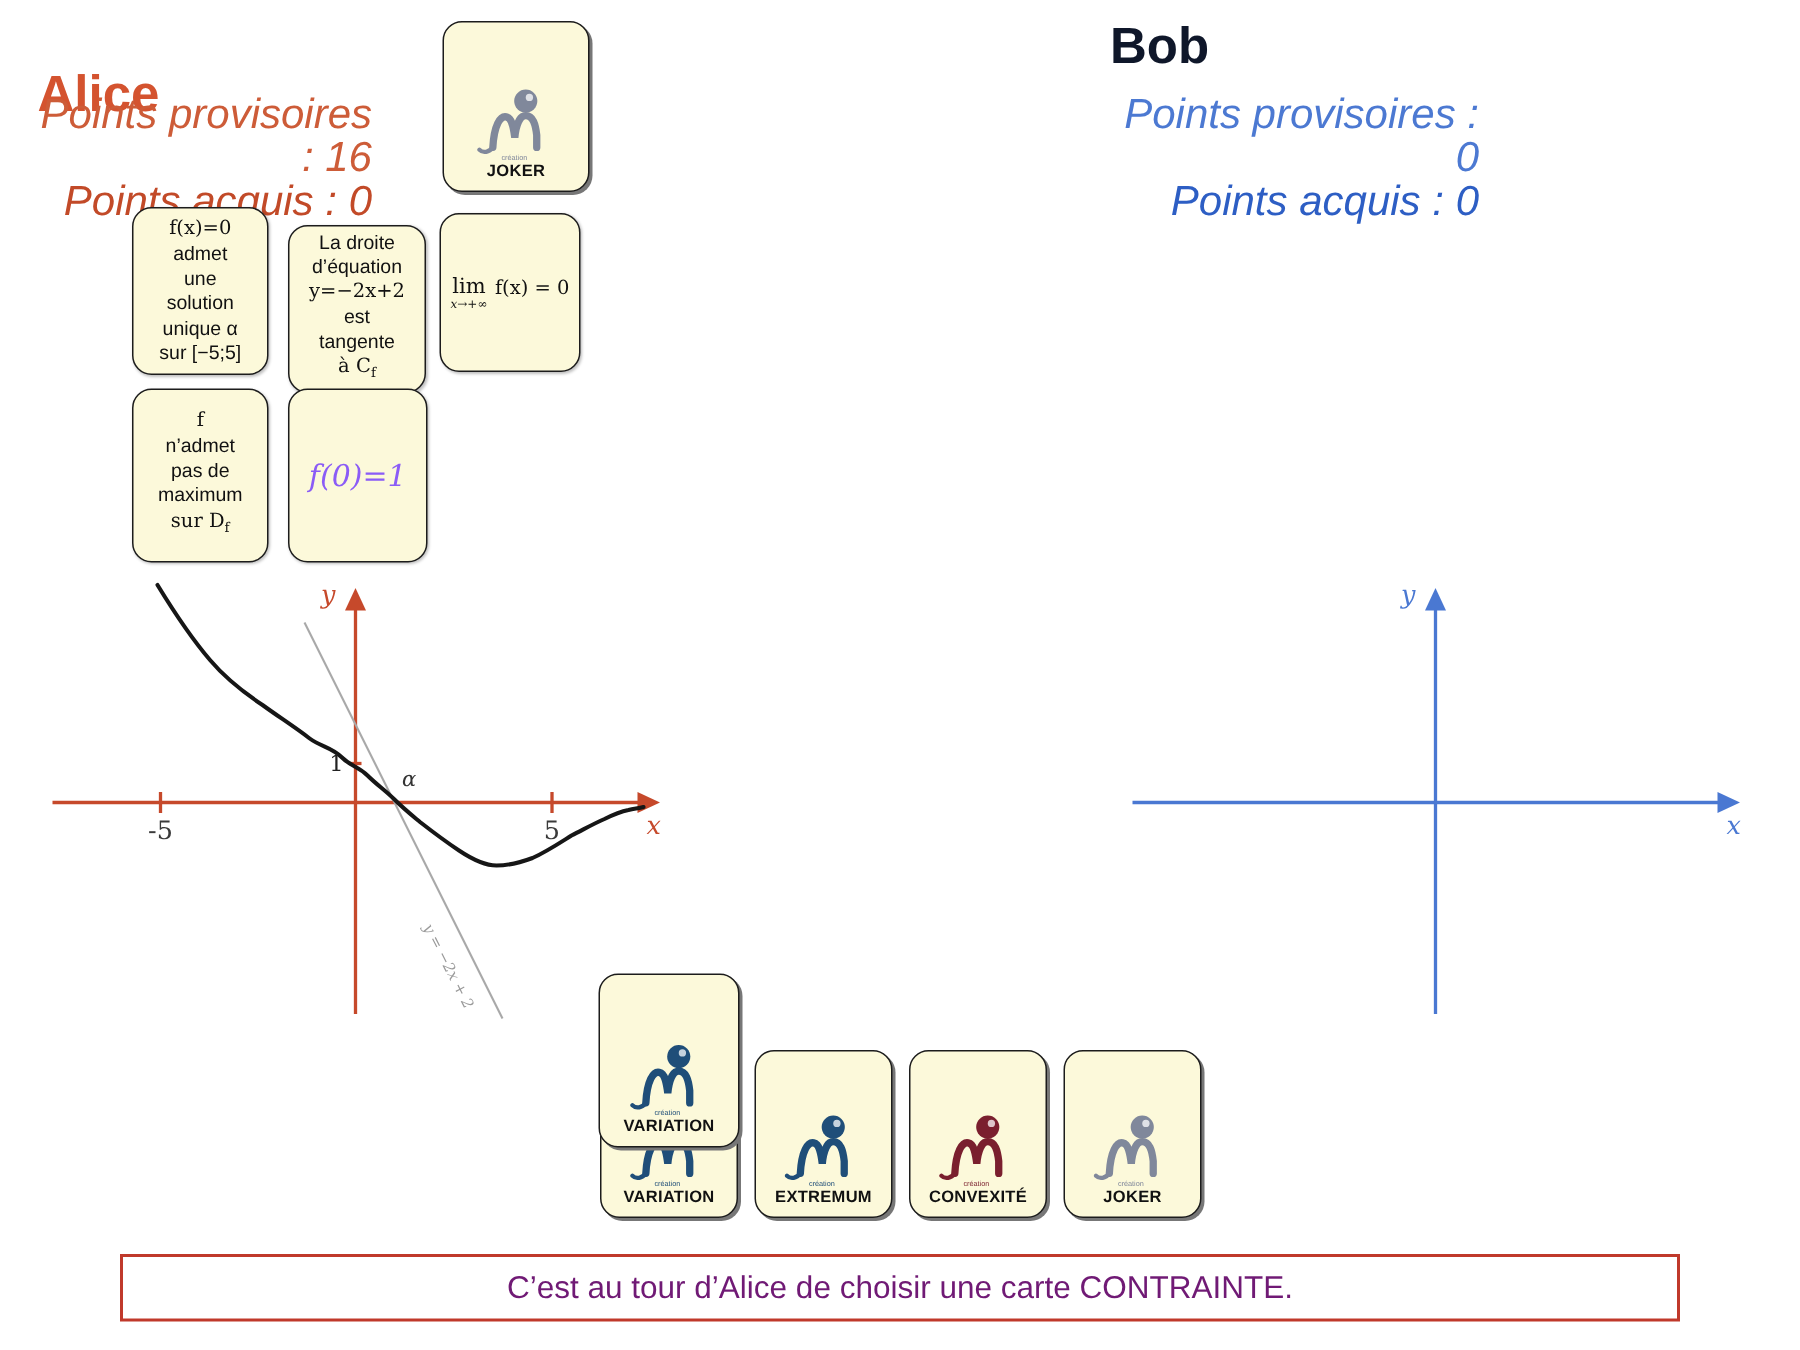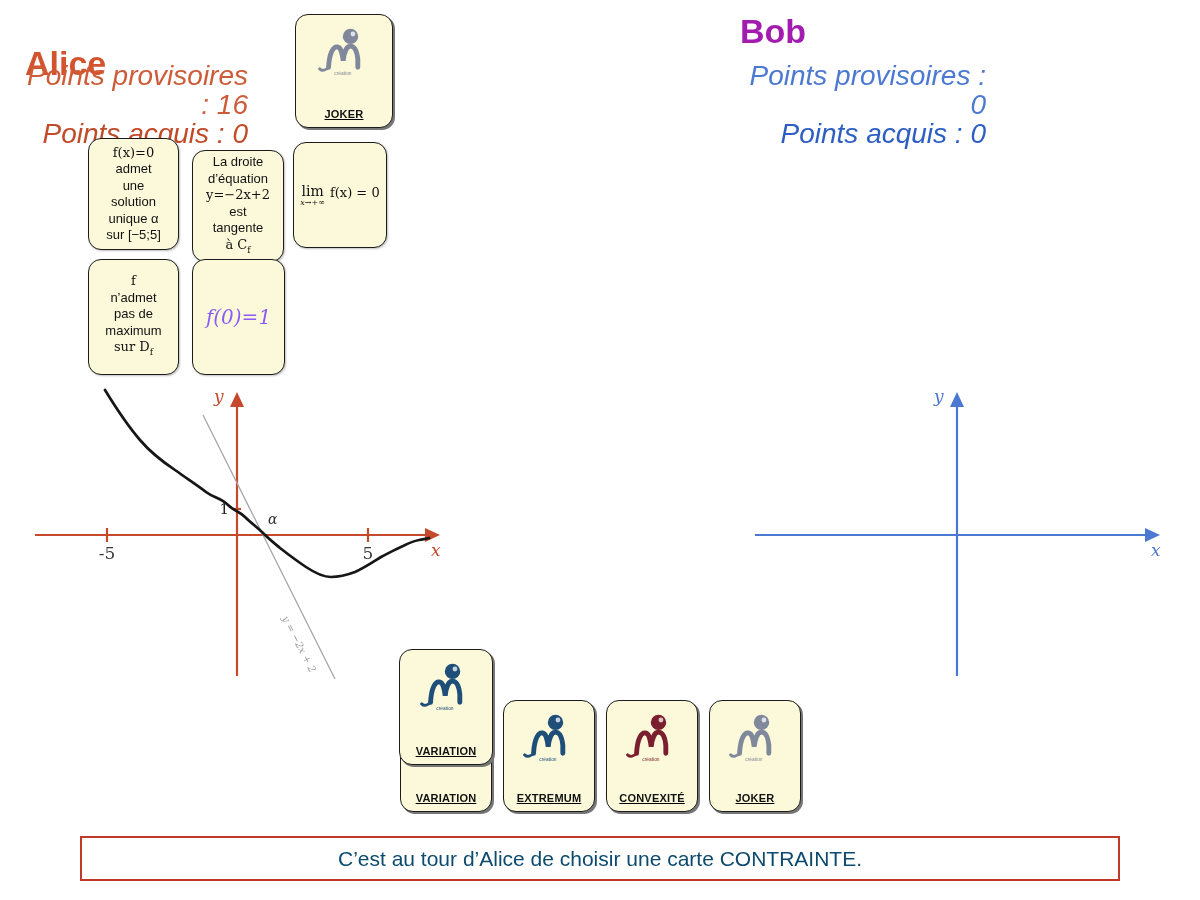--- a/index.html
+++ b/index.html
@@ -1,32 +1,32 @@
 <!DOCTYPE html>
 <html><head>
 <meta charset="utf-8">
 <style>
   html,body{margin:0;padding:0;background:#fff;font-family:"Liberation Sans",sans-serif;}
   .stage{position:relative;width:1200px;height:900px;background:#ffffff;overflow:hidden;}
 
   
   .player-name{position:absolute;font-size:34px;font-weight:700;line-height:38px;}
   .alice-name{color:#d4532f;margin-top:32px;}
-  .bob-name{color:#a21caf;}
+  .bob-name{color:#0f172a;}
   .points{position:absolute;text-align:right;font-size:28px;line-height:29px;font-style:italic;}
   .alice-prov{color:#cd5c38;}
   .alice-acq{color:#c24a28;}
   .bob-prov{color:#4c79d2;}
   .bob-acq{color:#2d5ec4;}
 
   
   .card{position:absolute;background:#fcf9da;border:1.5px solid #1c1c1c;border-radius:13px;
         box-sizing:border-box;display:flex;flex-direction:column;align-items:center;}
   .card.constraint{justify-content:center;box-shadow:1px 1px 2px rgba(0,0,0,.25);}
-  .card.handcard{justify-content:space-between;padding:10px 4px 7px 4px;box-shadow:2px 2px 0 #777;text-decoration:underline;}
+  .card.handcard{justify-content:flex-end;padding:10px 4px 7px 4px;box-shadow:2px 2px 0 #777;}
   .clines{text-align:center;font-size:13px;line-height:16.5px;color:#111;width:100%;}
   .cline{white-space:nowrap;}
   .math{font-family:"DejaVu Serif",serif;}
   .sub{font-size:9px;vertical-align:sub;}
   .bigmath{font-family:"DejaVu Serif",serif;font-style:italic;font-size:20px;color:#8b5cf6;}
   .limrow{display:flex;align-items:flex-start;justify-content:center;gap:5px;color:#111;}
   .limwrap{display:inline-flex;flex-direction:column;align-items:center;}
   .limword{font-family:"DejaVu Serif",serif;font-size:14px;line-height:14px;}
   .limsub{font-family:"DejaVu Serif",serif;font-style:italic;font-size:8px;line-height:9px;}
   .limexpr{font-size:13px;padding-top:1px;}
@@ -50,21 +50,21 @@
   .axis-lab.blue{fill:#4a78d2;}
   .small-num{font-family:"DejaVu Serif",serif;font-size:15px;fill:#222;}
   .alpha{font-family:"DejaVu Serif",serif;font-style:italic;font-size:14px;fill:#333;}
   .tangent{stroke:#a9a9a9;stroke-width:1.4;}
   .tangent-lab{font-family:"DejaVu Serif",serif;font-style:italic;font-size:10px;fill:#9a9a9a;}
   .curve{stroke:#161616;stroke-width:2.7;fill:none;stroke-linecap:round;}
 
   
   .status-box{position:absolute;left:80px;top:836px;width:1040px;height:45px;background:#fff;
               border:2px solid #c0392b;box-sizing:border-box;display:flex;align-items:center;justify-content:center;}
-  .status-text{font-size:21px;font-weight:500;color:#0c4a6e;}
+  .status-text{font-size:21px;font-weight:500;color:#701a75;}
 </style>
 </head>
 <body>
 
 <div class="stage">
 
   <div class="player-name alice-name" style="left:25px;top:12px;">Alice</div>
   <div class="points" style="left:25px;top:61px;width:223px;">
     <div class="alice-prov"><span>Points provisoires :</span> <span>16</span></div>
     <div class="alice-acq"><span>Points acquis :</span> <span>0</span></div>

